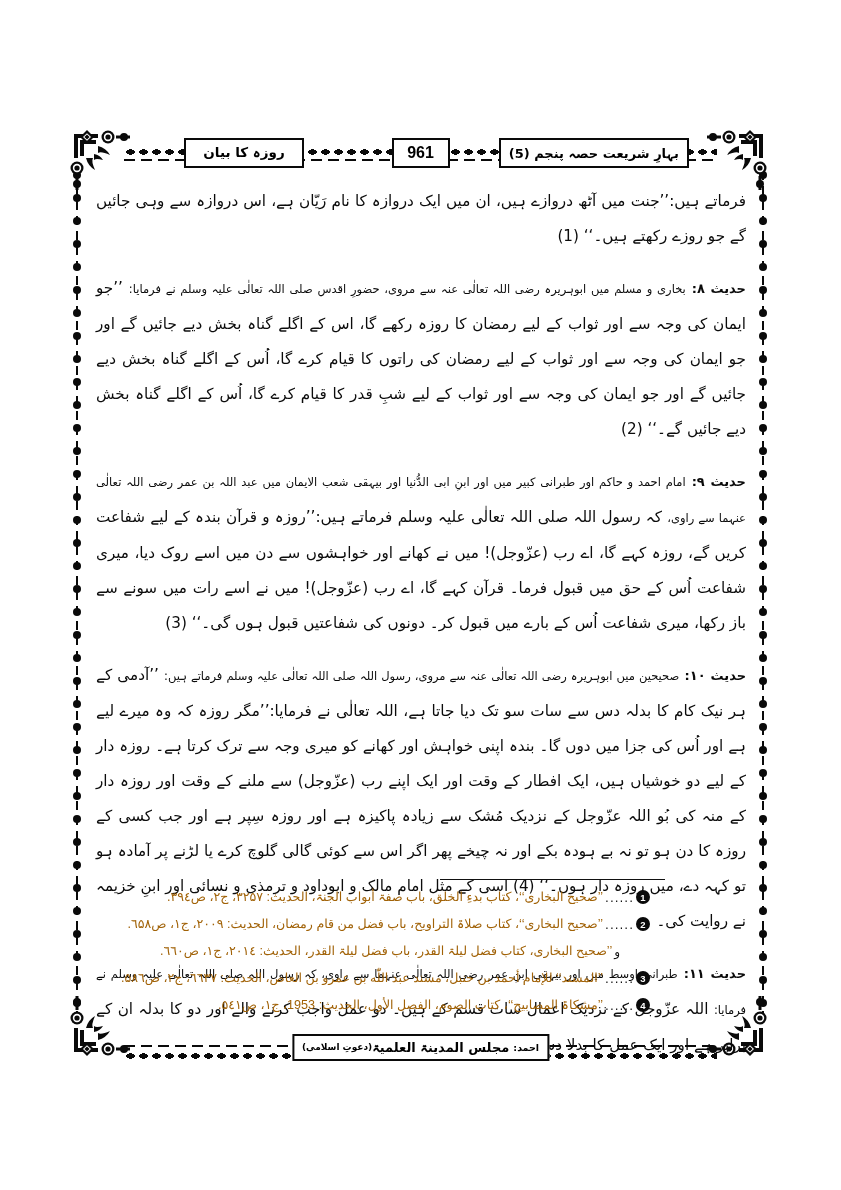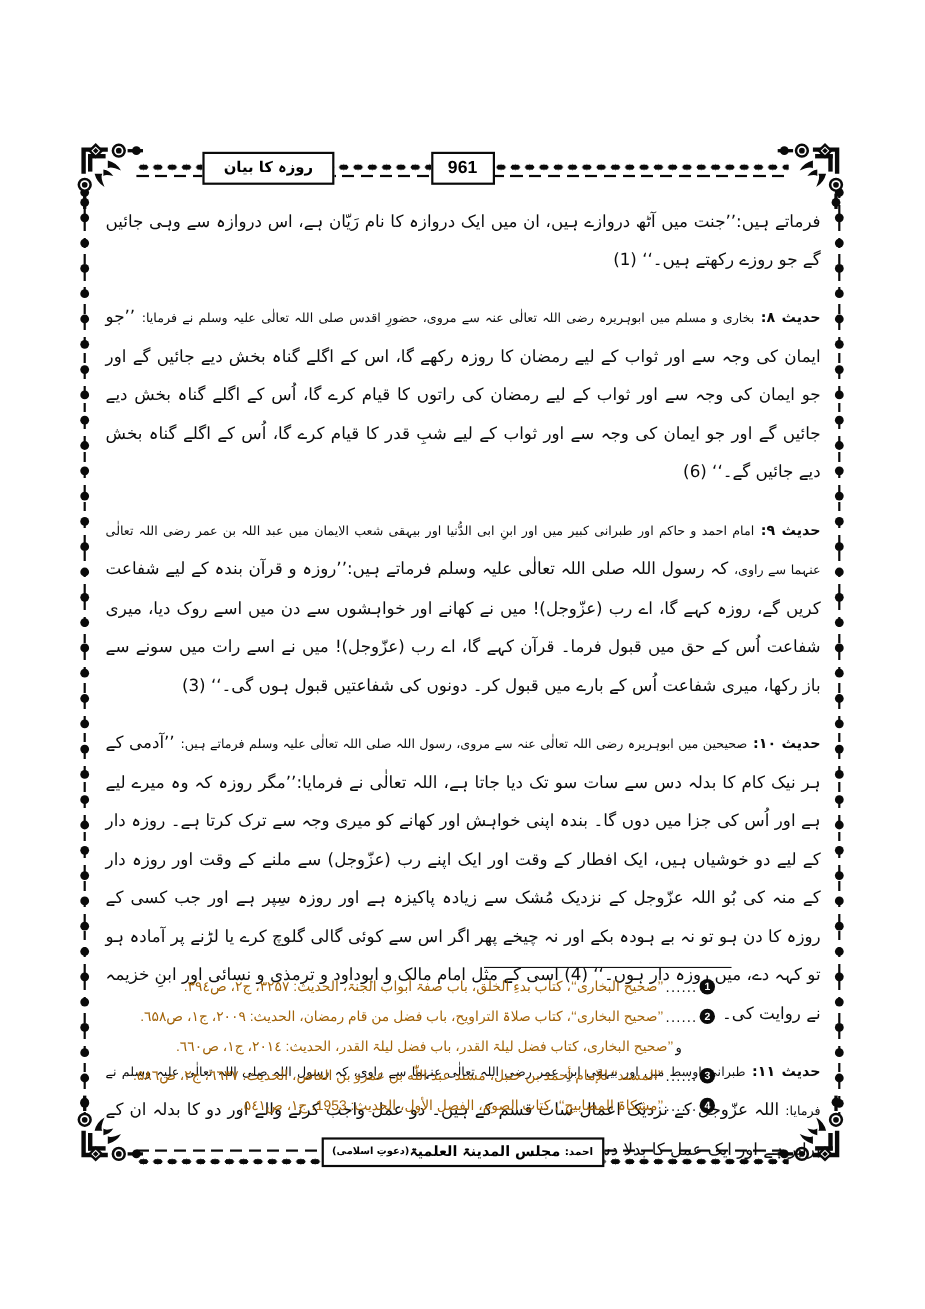--- a/index.html
+++ b/index.html
@@ -176,20 +176,23 @@
 </style>
 </head>
 <body>
 
 <div class="page">
 
   <div class="headband">
     <div class="hb-dashes">
       <div class="dots"></div>
       <div class="dashline"></div>
+    </div>
+    <div class="hb-box" id="hb-right">
+      <span>بہارِ شریعت حصہ پنجم  (5)</span>
     </div>
     <div class="hb-box" id="hb-center">
       <span>961</span>
     </div>
     <div class="hb-box" id="hb-left">
       <span>روزہ کا بیان</span>
     </div>
   </div>
 
   <div class="frame">
@@ -376,21 +379,21 @@
   <div class="content">
 
     <p class="para">
       <span>فرماتے ہیں:’’جنت میں آٹھ دروازے ہیں، ان میں ایک دروازہ کا نام رَیّان ہے، اس دروازہ سے وہی جائیں گے جو روزے رکھتے ہیں۔‘‘ (1)</span>
     </p>
     <div class="gap"></div>
 
     <p class="para">
       <span class="hadith-label">حدیث ۸:</span>
       <span class="isnad">بخاری و مسلم میں ابوہریرہ رضی اللہ تعالٰی عنہ سے مروی، حضورِ اقدس صلی اللہ تعالٰی علیہ وسلم نے فرمایا:</span>
-      <span>’’جو ایمان کی وجہ سے اور ثواب کے لیے رمضان کا روزہ رکھے گا، اس کے اگلے گناہ بخش دیے جائیں گے اور جو ایمان کی وجہ سے اور ثواب کے لیے رمضان کی راتوں کا قیام کرے گا، اُس کے اگلے گناہ بخش دیے جائیں گے اور جو ایمان کی وجہ سے اور ثواب کے لیے شبِ قدر کا قیام کرے گا، اُس کے اگلے گناہ بخش دیے جائیں گے۔‘‘ (6)</span>
+      <span>’’جو ایمان کی وجہ سے اور ثواب کے لیے رمضان کا روزہ رکھے گا، اس کے اگلے گناہ بخش دیے جائیں گے اور جو ایمان کی وجہ سے اور ثواب کے لیے رمضان کی راتوں کا قیام کرے گا، اُس کے اگلے گناہ بخش دیے جائیں گے اور جو ایمان کی وجہ سے اور ثواب کے لیے شبِ قدر کا قیام کرے گا، اُس کے اگلے گناہ بخش دیے جائیں گے۔‘‘ (2)</span>
     </p>
     <div class="gap"></div>
 
     <p class="para">
       <span class="hadith-label">حدیث ۹:</span>
       <span class="isnad">امام احمد و حاکم اور طبرانی کبیر میں اور ابنِ ابی الدُّنیا اور بیہقی شعب الایمان میں عبد اللہ بن عمر رضی اللہ تعالٰی عنہما سے راوی،</span>
       <span>کہ رسول اللہ صلی اللہ تعالٰی علیہ وسلم فرماتے ہیں:’’روزہ و قرآن بندہ کے لیے شفاعت کریں گے، روزہ کہے گا، اے رب (عزّوجل)! میں نے کھانے اور خواہشوں سے دن میں اسے روک دیا، میری شفاعت اُس کے حق میں قبول فرما۔ قرآن کہے گا، اے رب (عزّوجل)! میں نے اسے رات میں سونے سے باز رکھا، میری شفاعت اُس کے بارے میں قبول کر۔ دونوں کی شفاعتیں قبول ہوں گی۔‘‘ (3)</span>
     </p>
     <div class="gap"></div>
 

